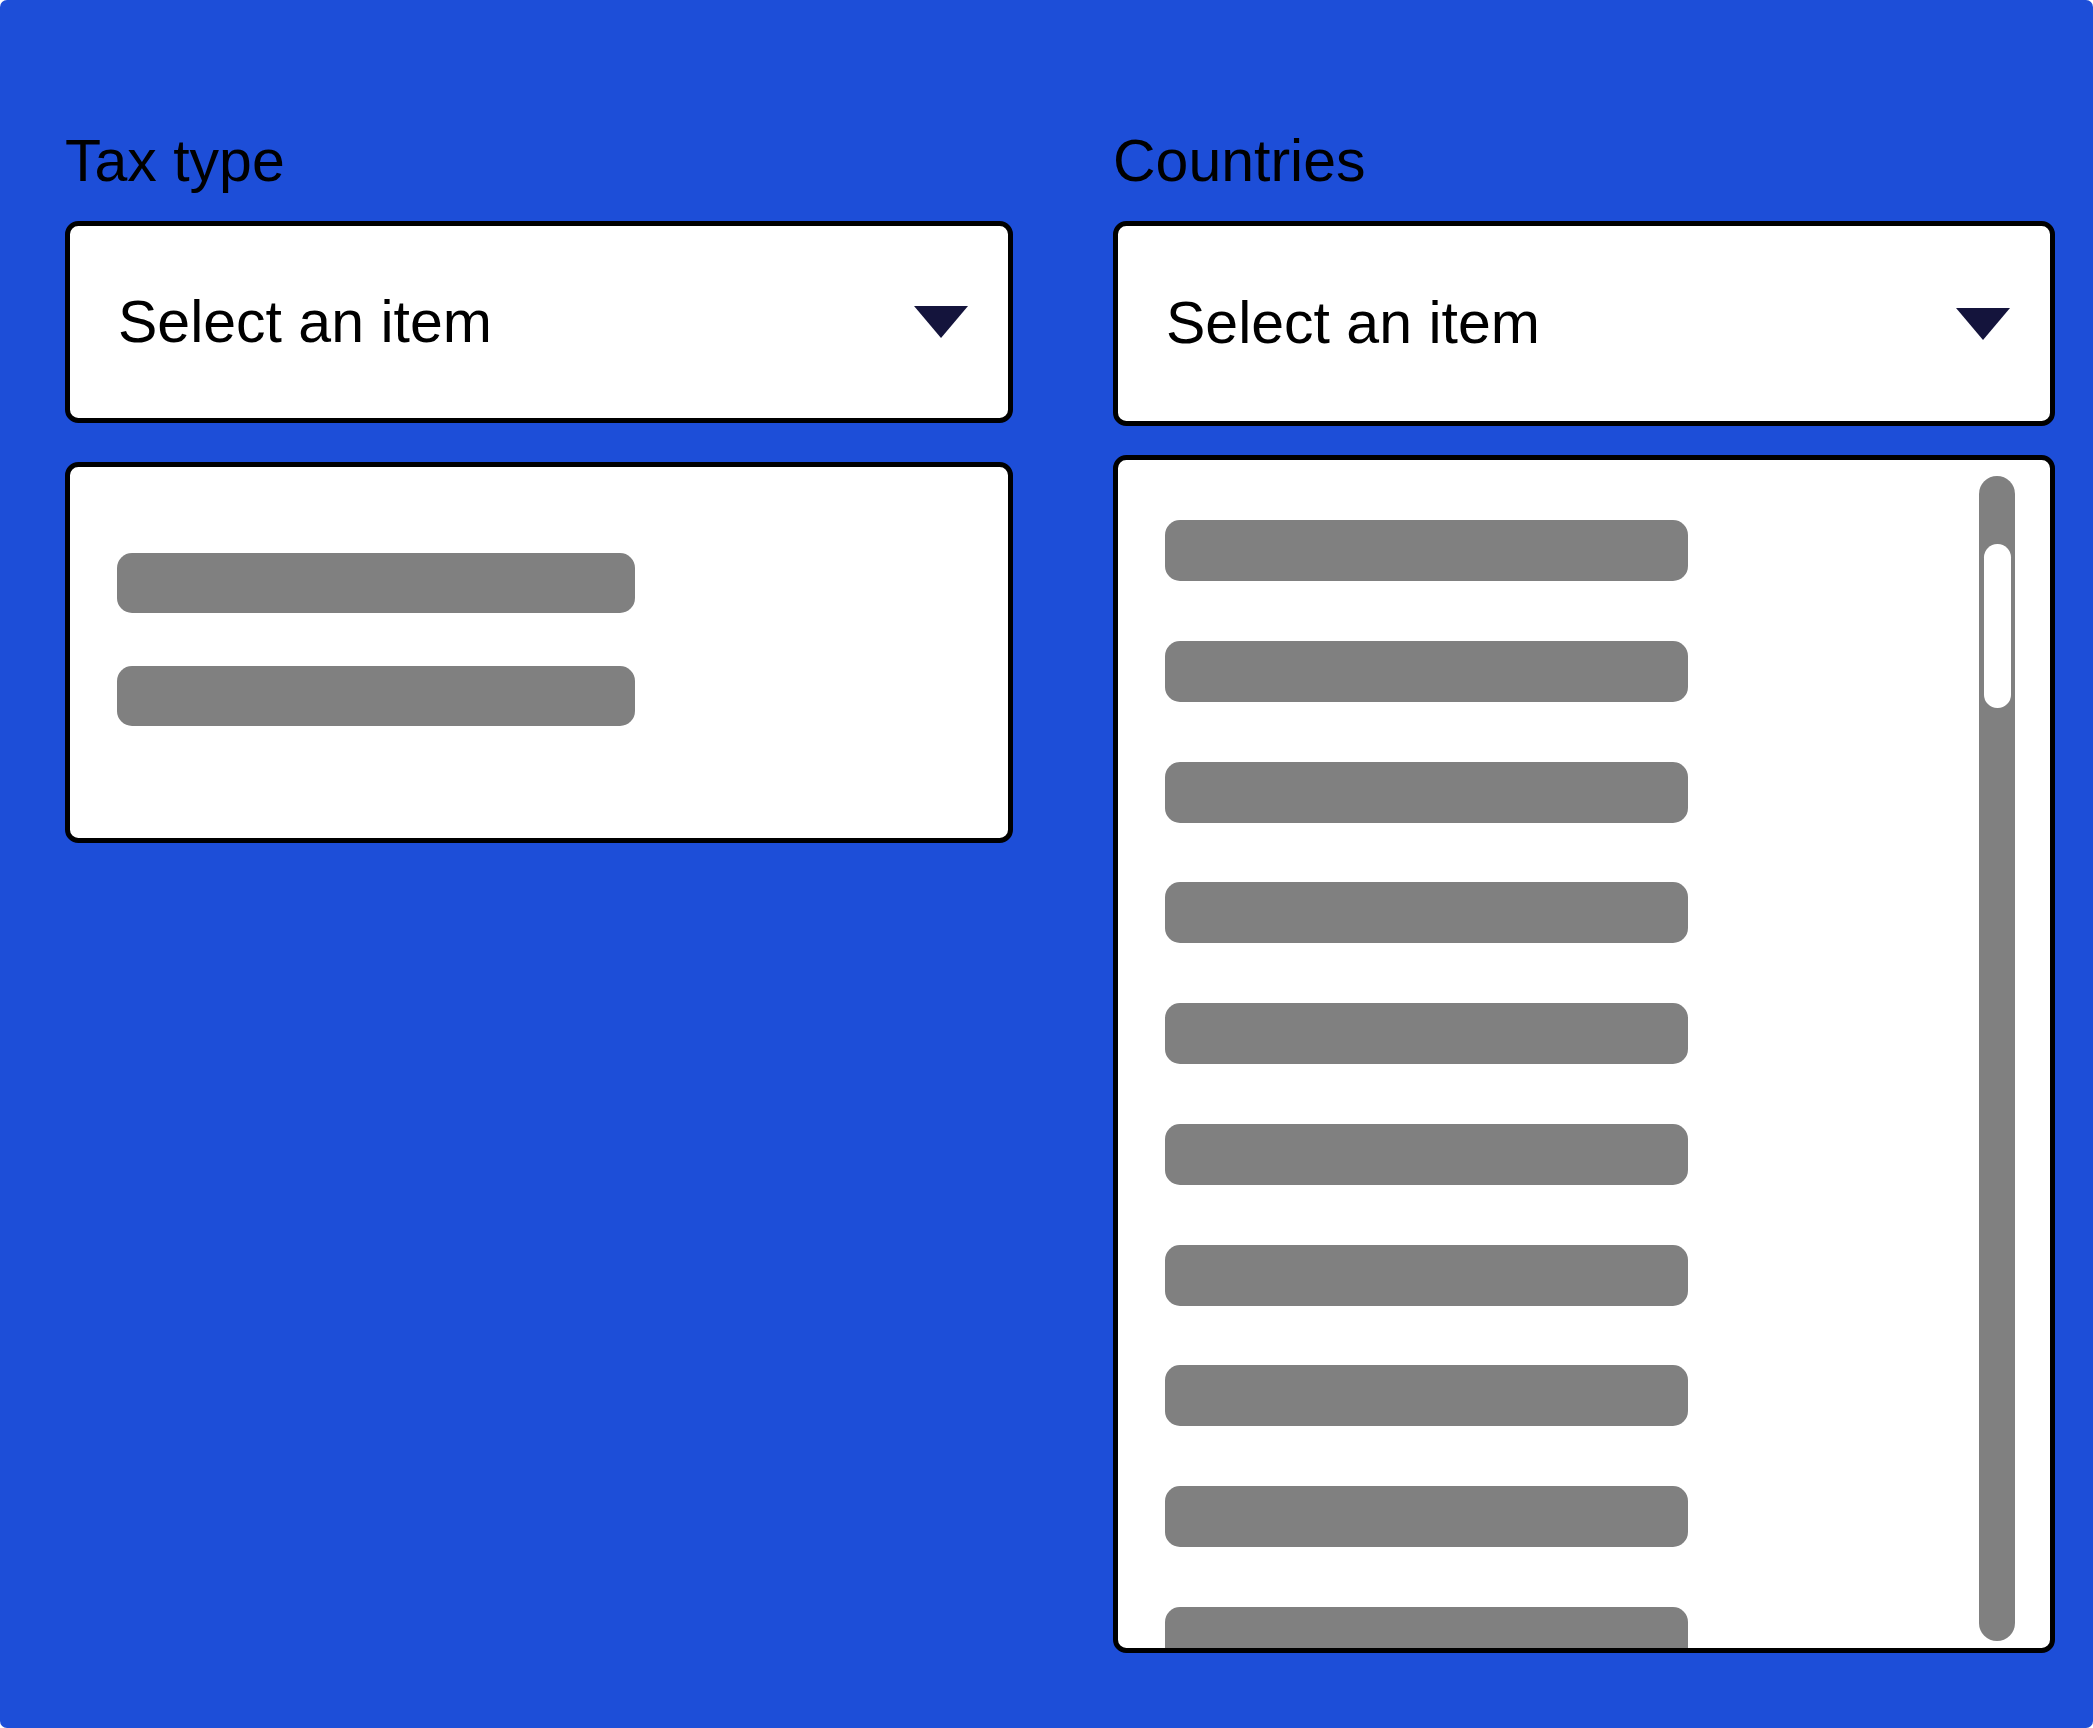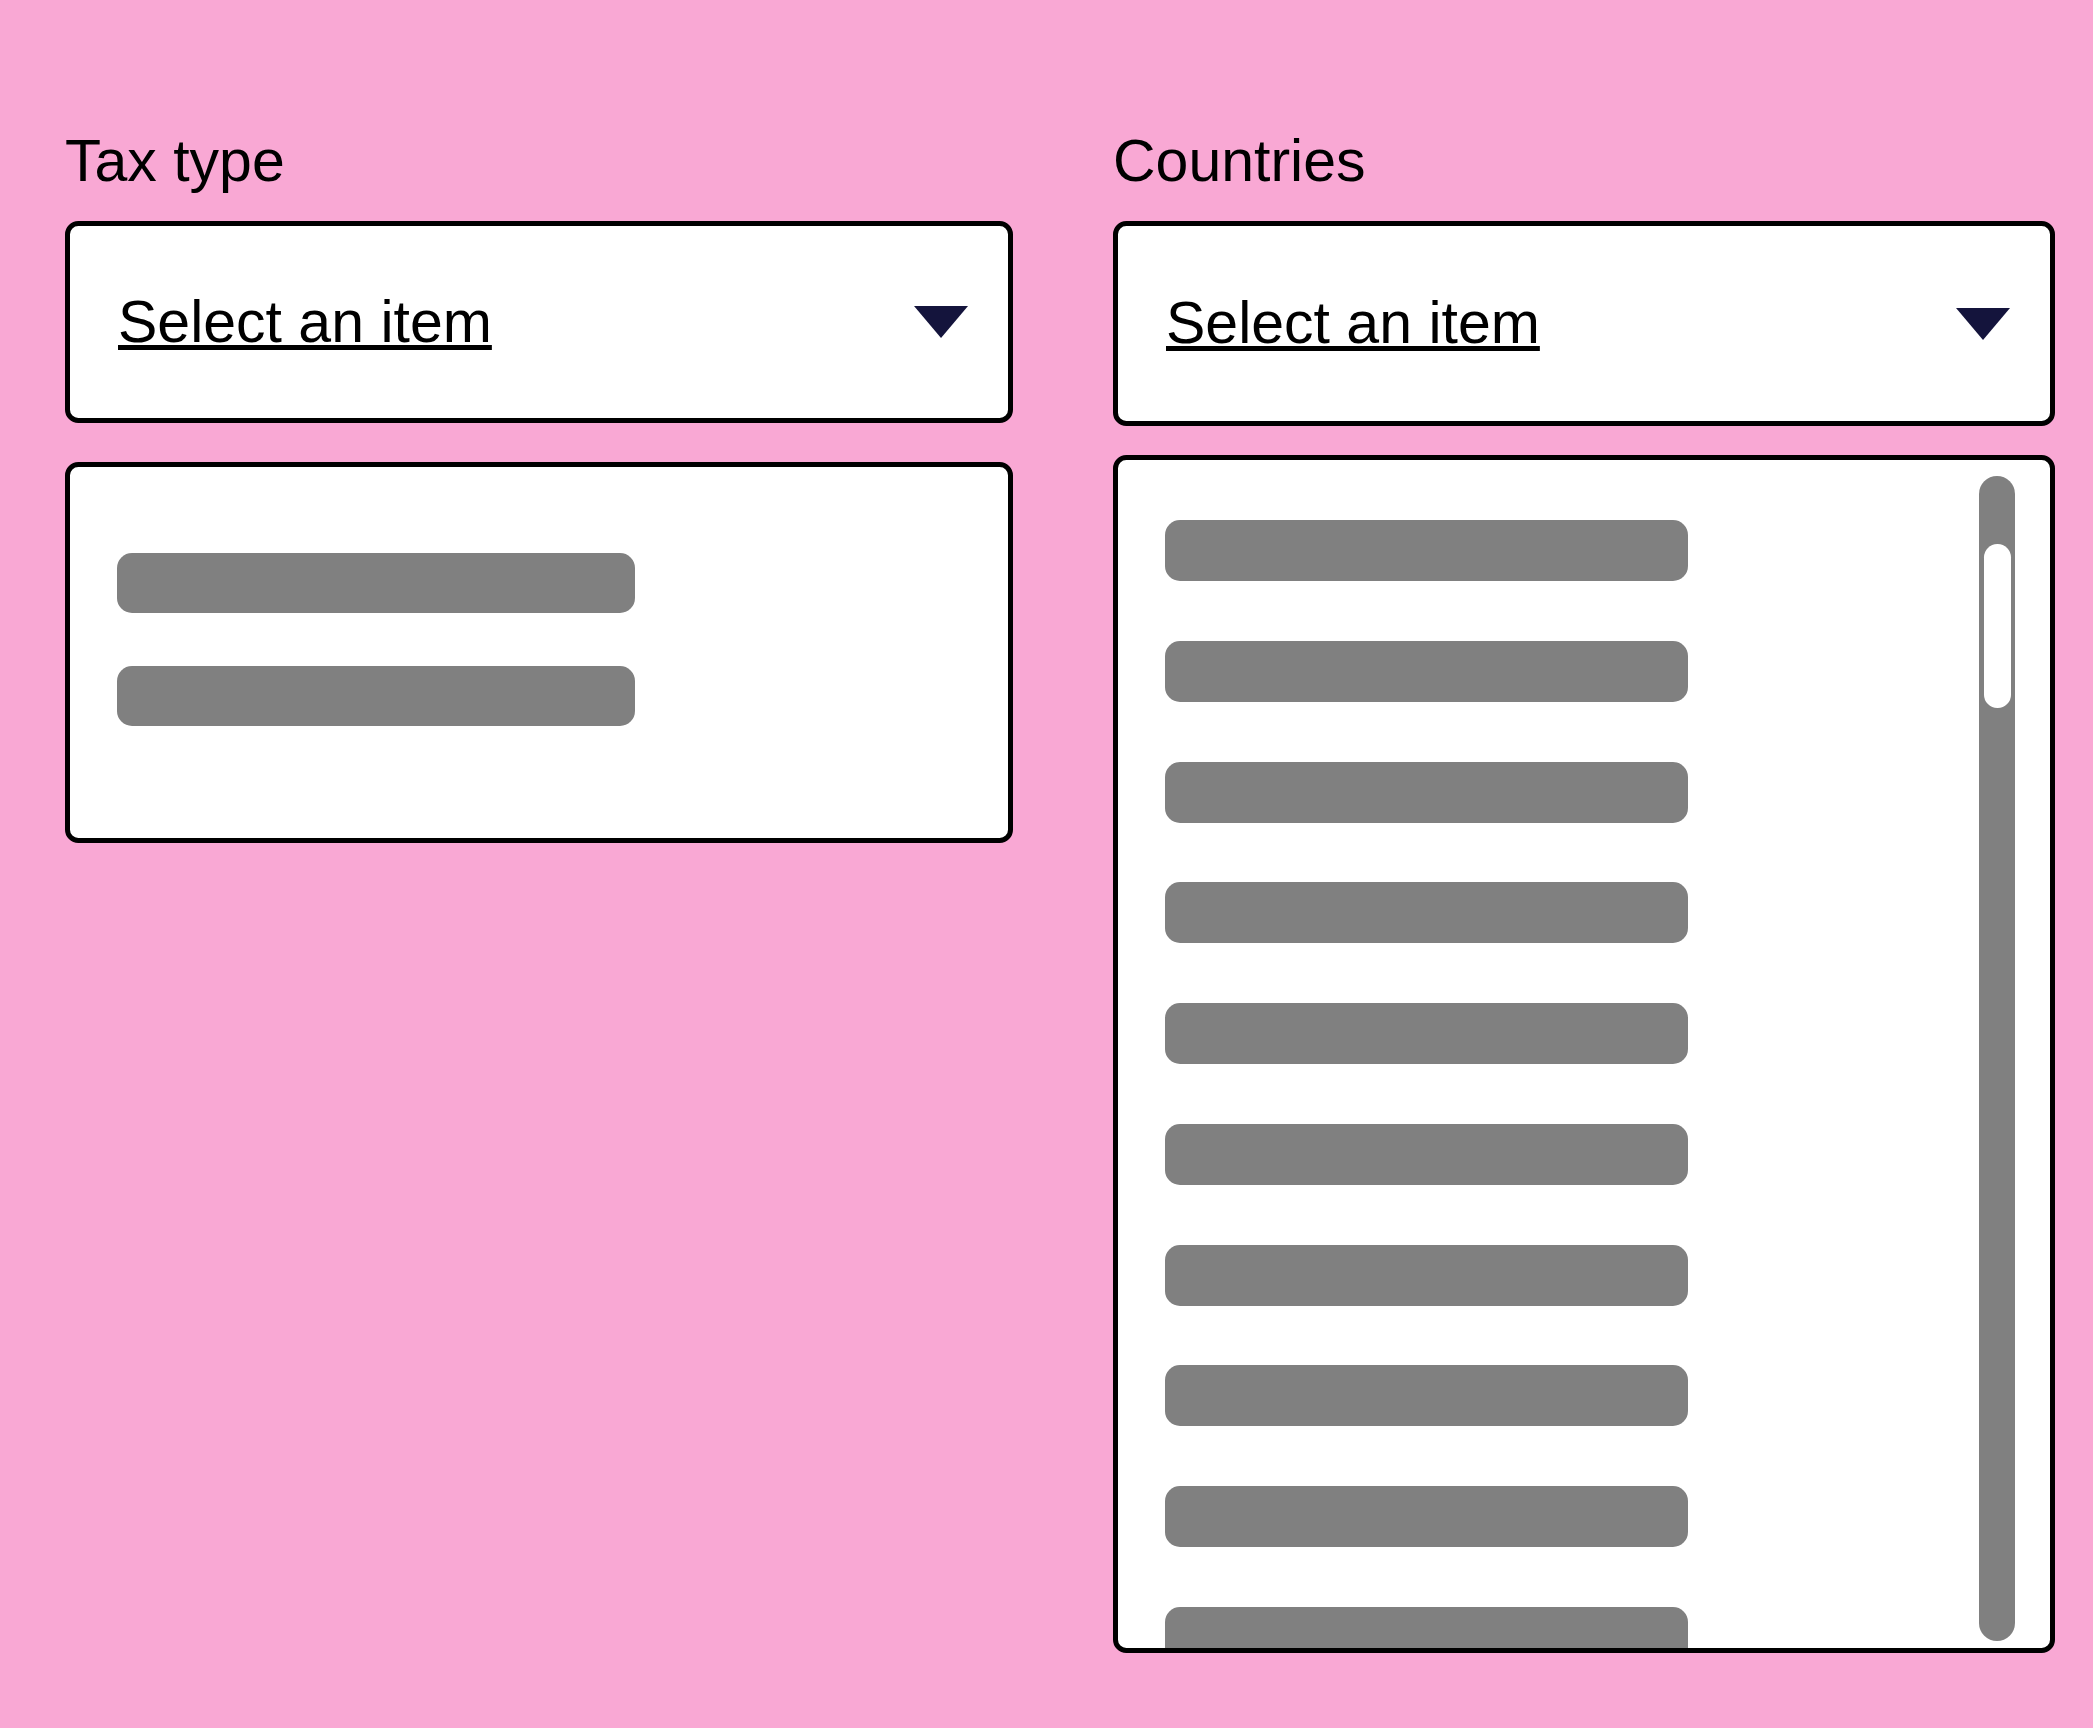--- a/index.html
+++ b/index.html
@@ -14,21 +14,22 @@
     font-family: "Liberation Sans", sans-serif;
     overflow: hidden;
   }
 
   .stage {
     position: absolute;
     left: 0;
     top: 0;
     width: 2093px;
     height: 1728px;
-    background: #f9a8d4;
+    background: #1d4ed8;
+    border-radius: 7px;
   }
 
   
   .field-col {
     position: absolute;
     top: 0;
   }
   .col-tax-type {
     left: 65px;
     width: 948px;
@@ -57,21 +58,20 @@
     left: 0;
     top: 221px;
     box-sizing: border-box;
     border: 5.7px solid #000000;
     border-radius: 13.3px;
     background: #ffffff;
     display: flex;
     align-items: center;
     justify-content: space-between;
     padding: 0 32px 0 48px;
-    text-decoration: underline;
   }
   .col-tax-type .select-box {
     width: 948px;
     height: 202px;
   }
   .col-countries .select-box {
     width: 942px;
     height: 205px;
   }
   .select-value {

